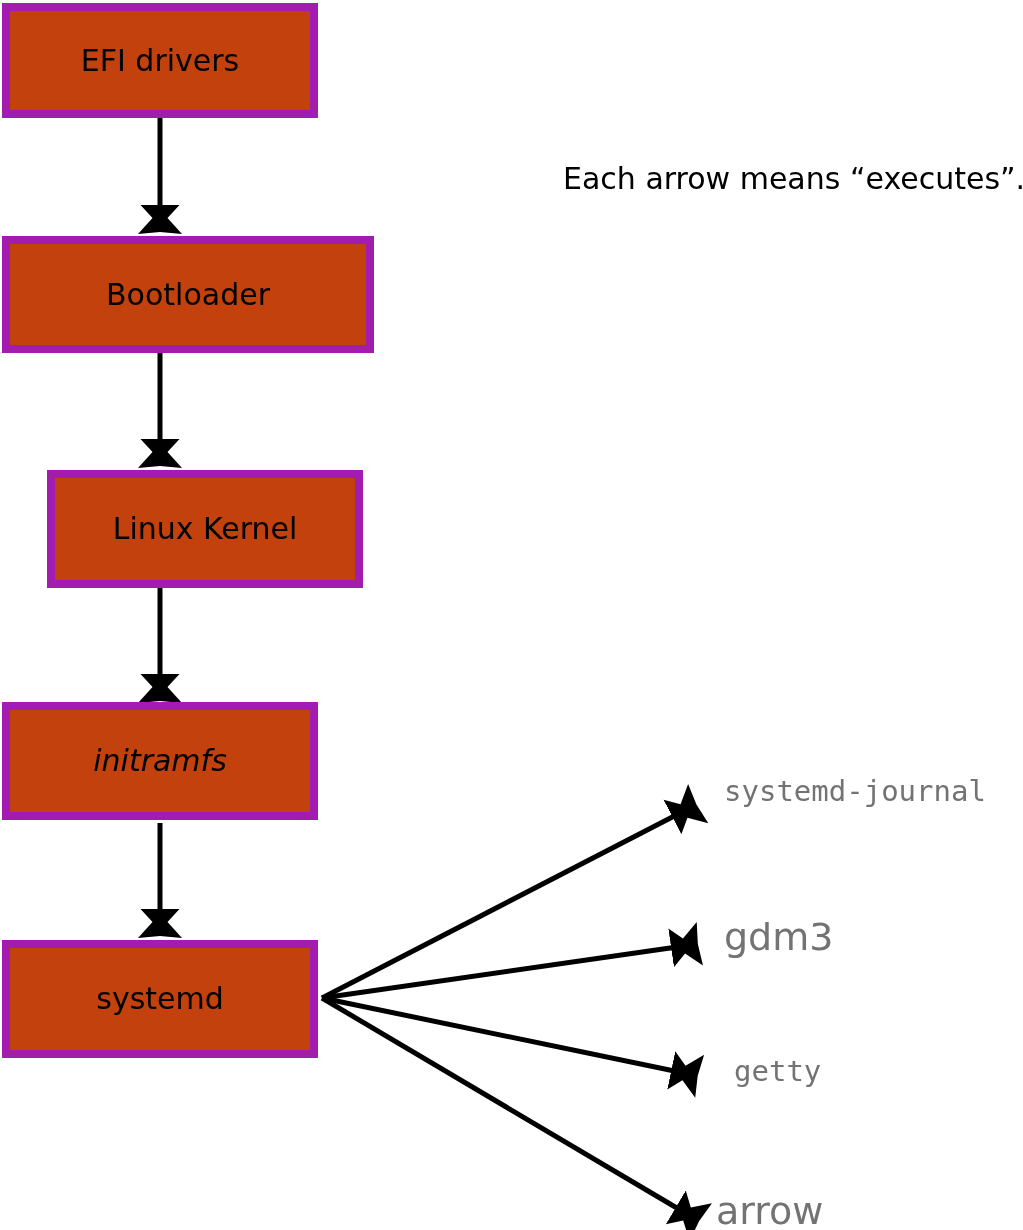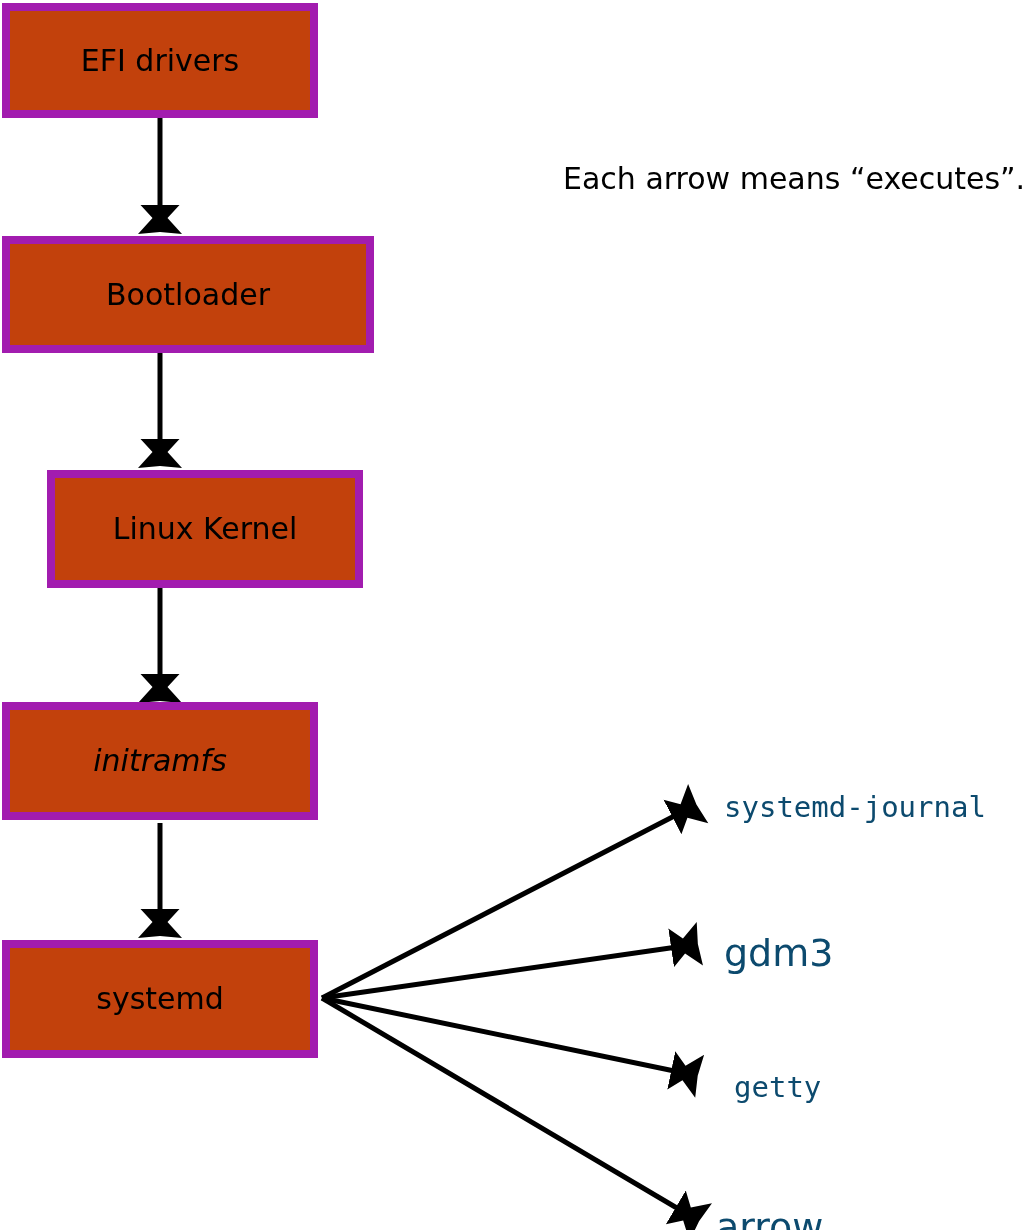--- a/index.html
+++ b/index.html
@@ -46,24 +46,23 @@
     font-family: "DejaVu Sans", sans-serif;
     font-size: 30px;
     color: #000000;
     white-space: nowrap;
     line-height: 1;
   }
   .leaf-label {
     position: absolute;
     font-family: "DejaVu Sans Mono", monospace;
     font-size: 29px;
-    color: #0c4a6e;
+    color: #737373;
     white-space: nowrap;
     line-height: 1;
-    margin-top: 16px;
   }
   .leaf-label.sans {
     font-family: "DejaVu Sans", sans-serif;
     font-size: 38px;
   }
 </style>
 </head>
 <body>
 
 <div id="diagram-root">

